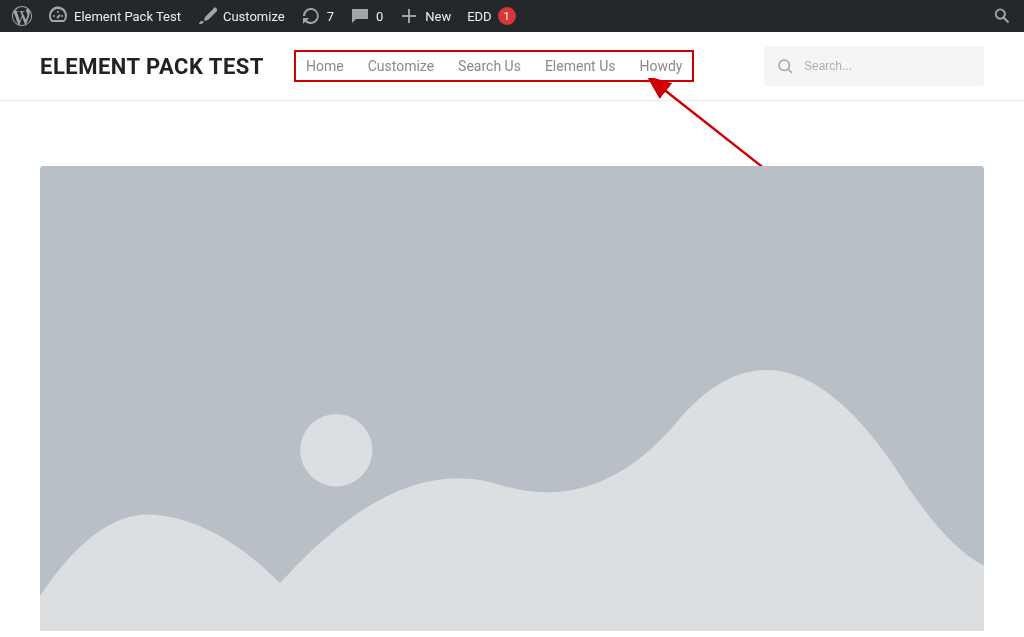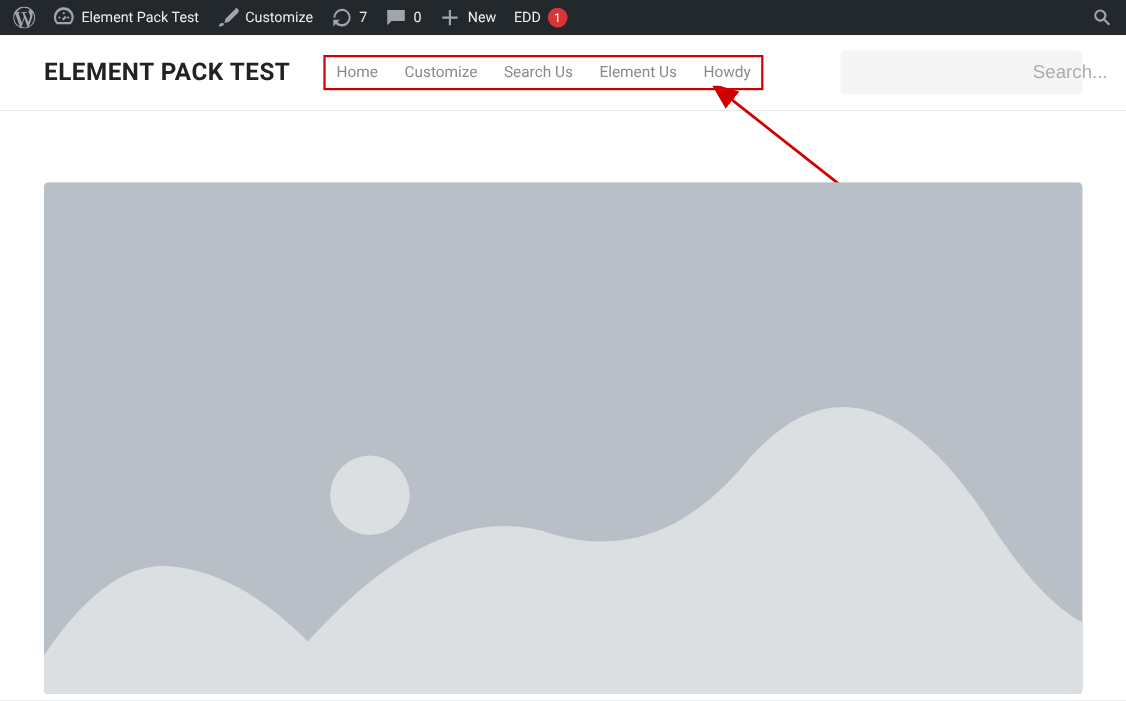--- a/index.html
+++ b/index.html
@@ -103,24 +103,23 @@
       height: 18px;
       stroke: #a0a0a0;
       fill: none;
       stroke-width: 2;
       margin-right: 10px;
     }
     .search-input {
       background: transparent;
       border: none;
       outline: none;
-      font-size: 17px;
+      font-size: 12px;
       color: #c2410c;
       flex: 1;
-      text-align: right;
     }
     .search-input::placeholder { color: #aeaeae; }
 
     
     .annotation-arrow {
       position: absolute;
       left: 640px;
       top: 78px;
       pointer-events: none;
     }

